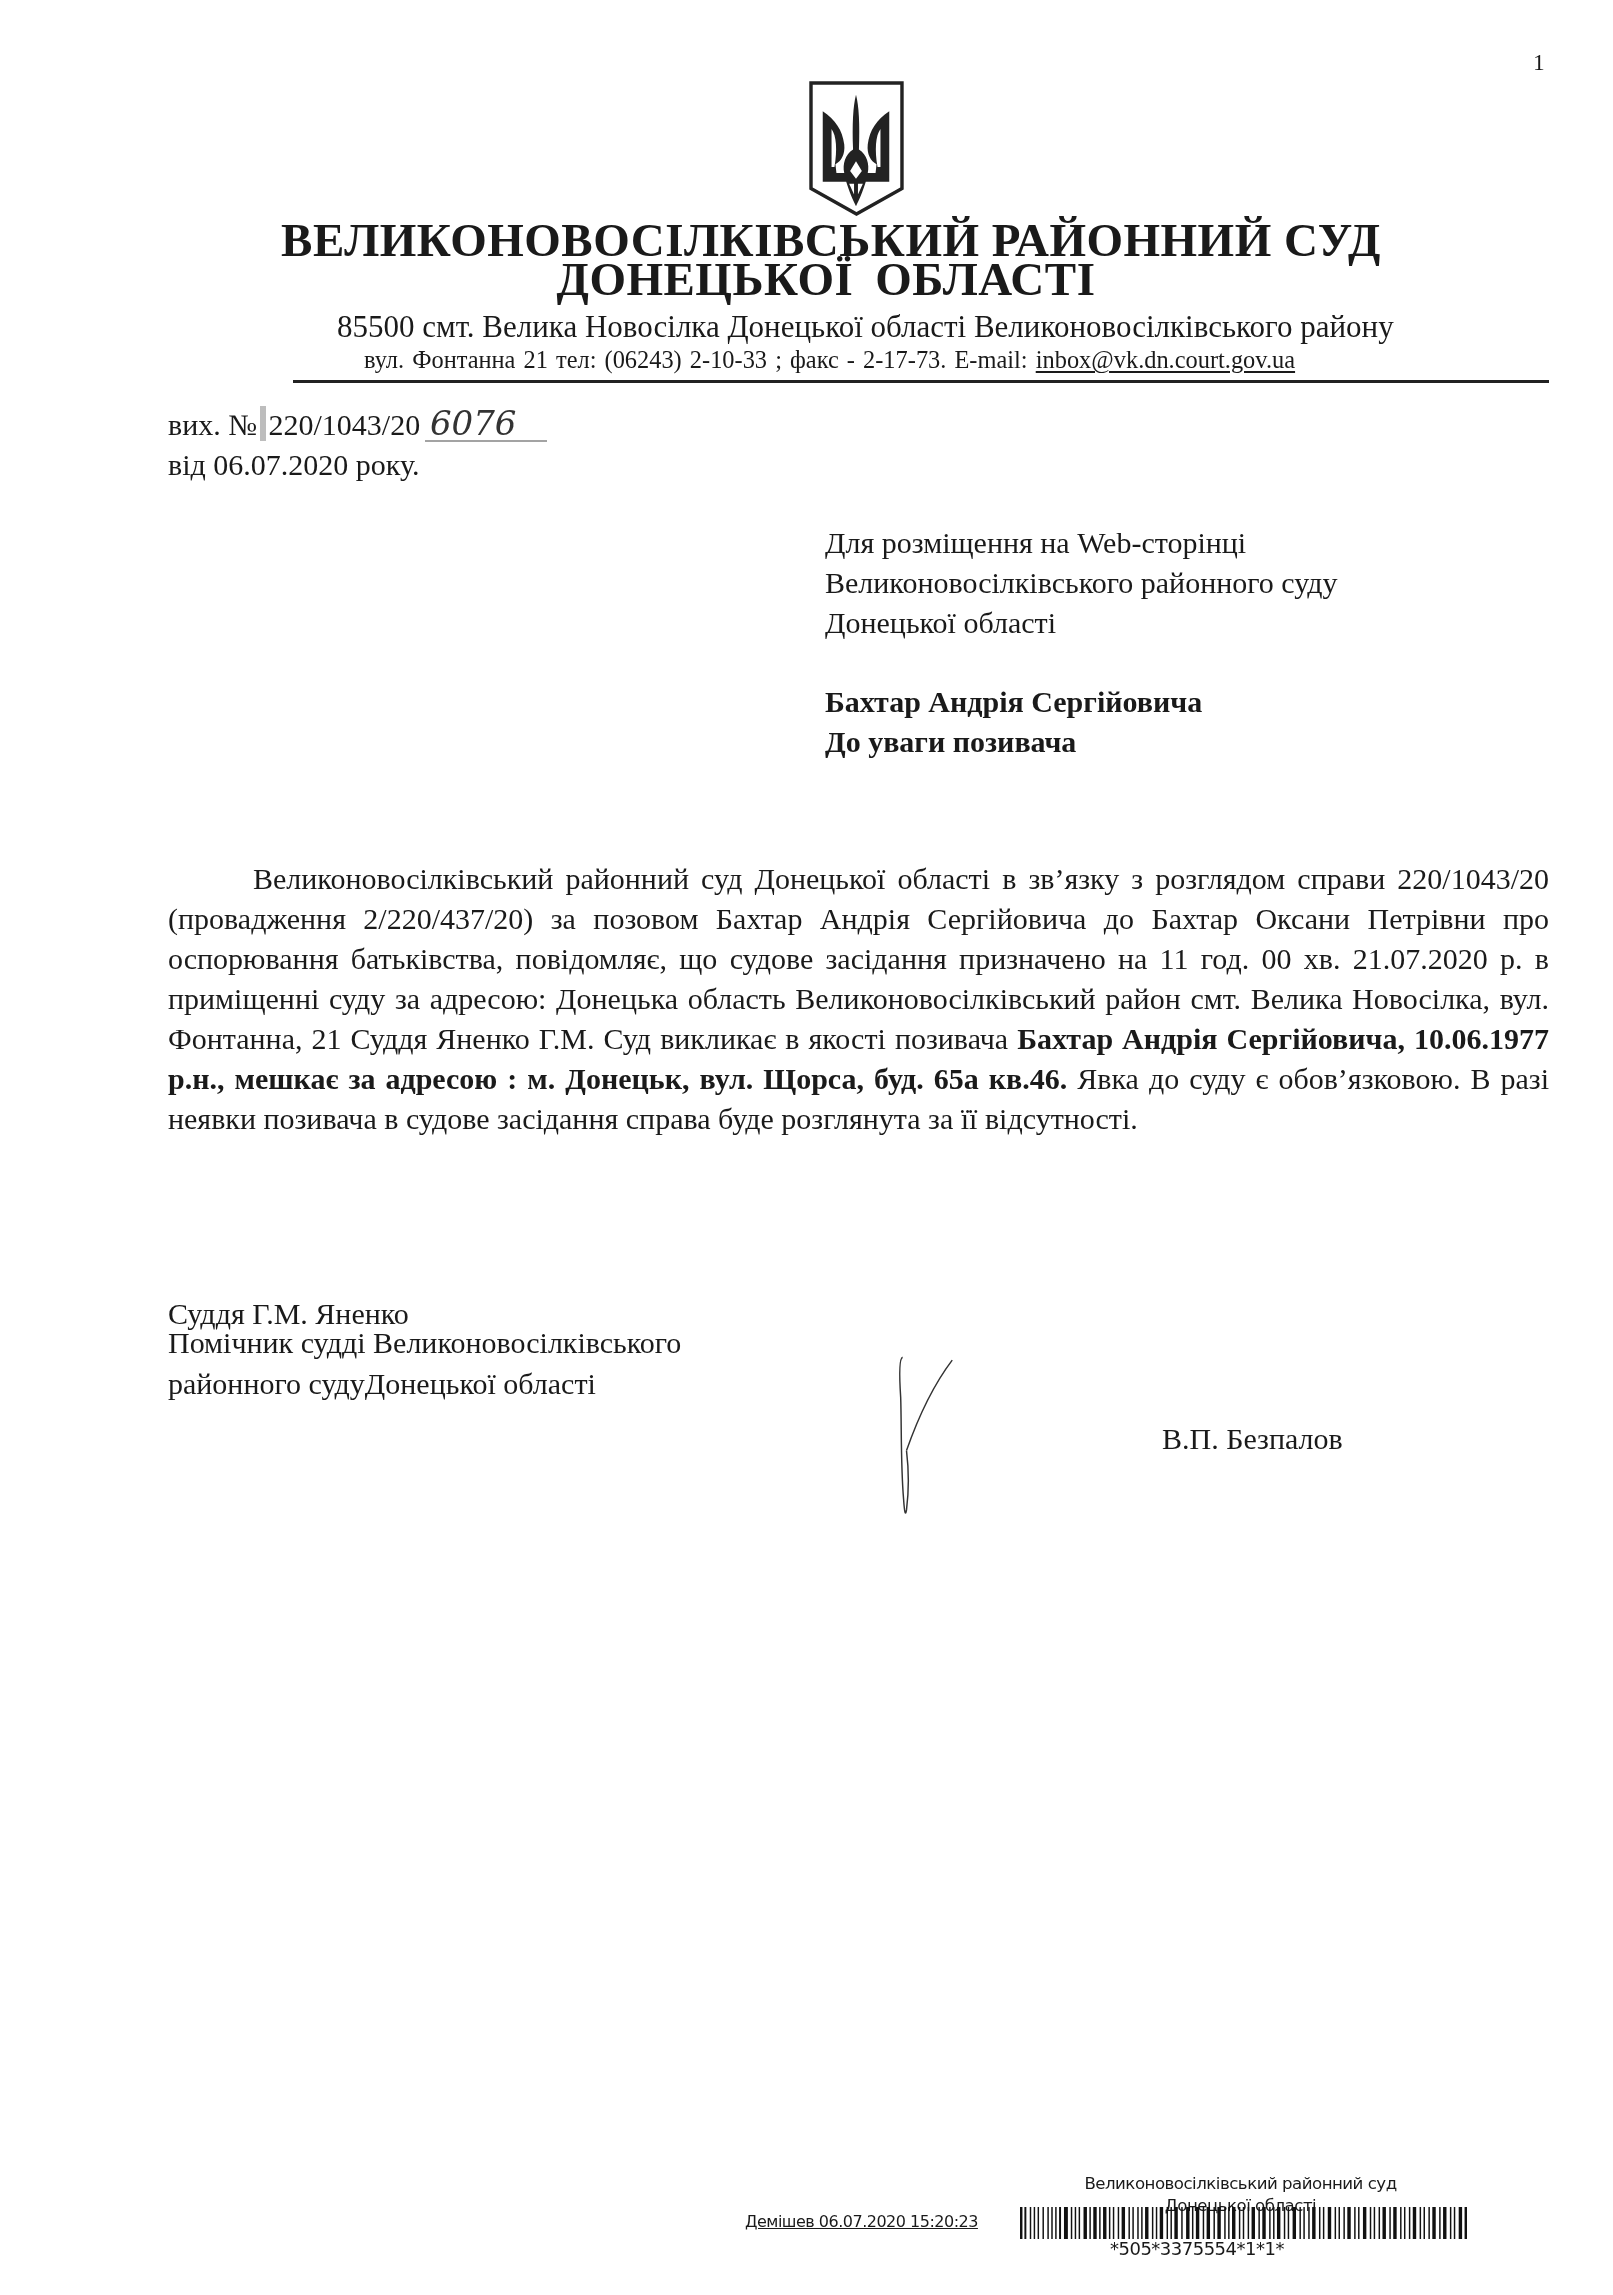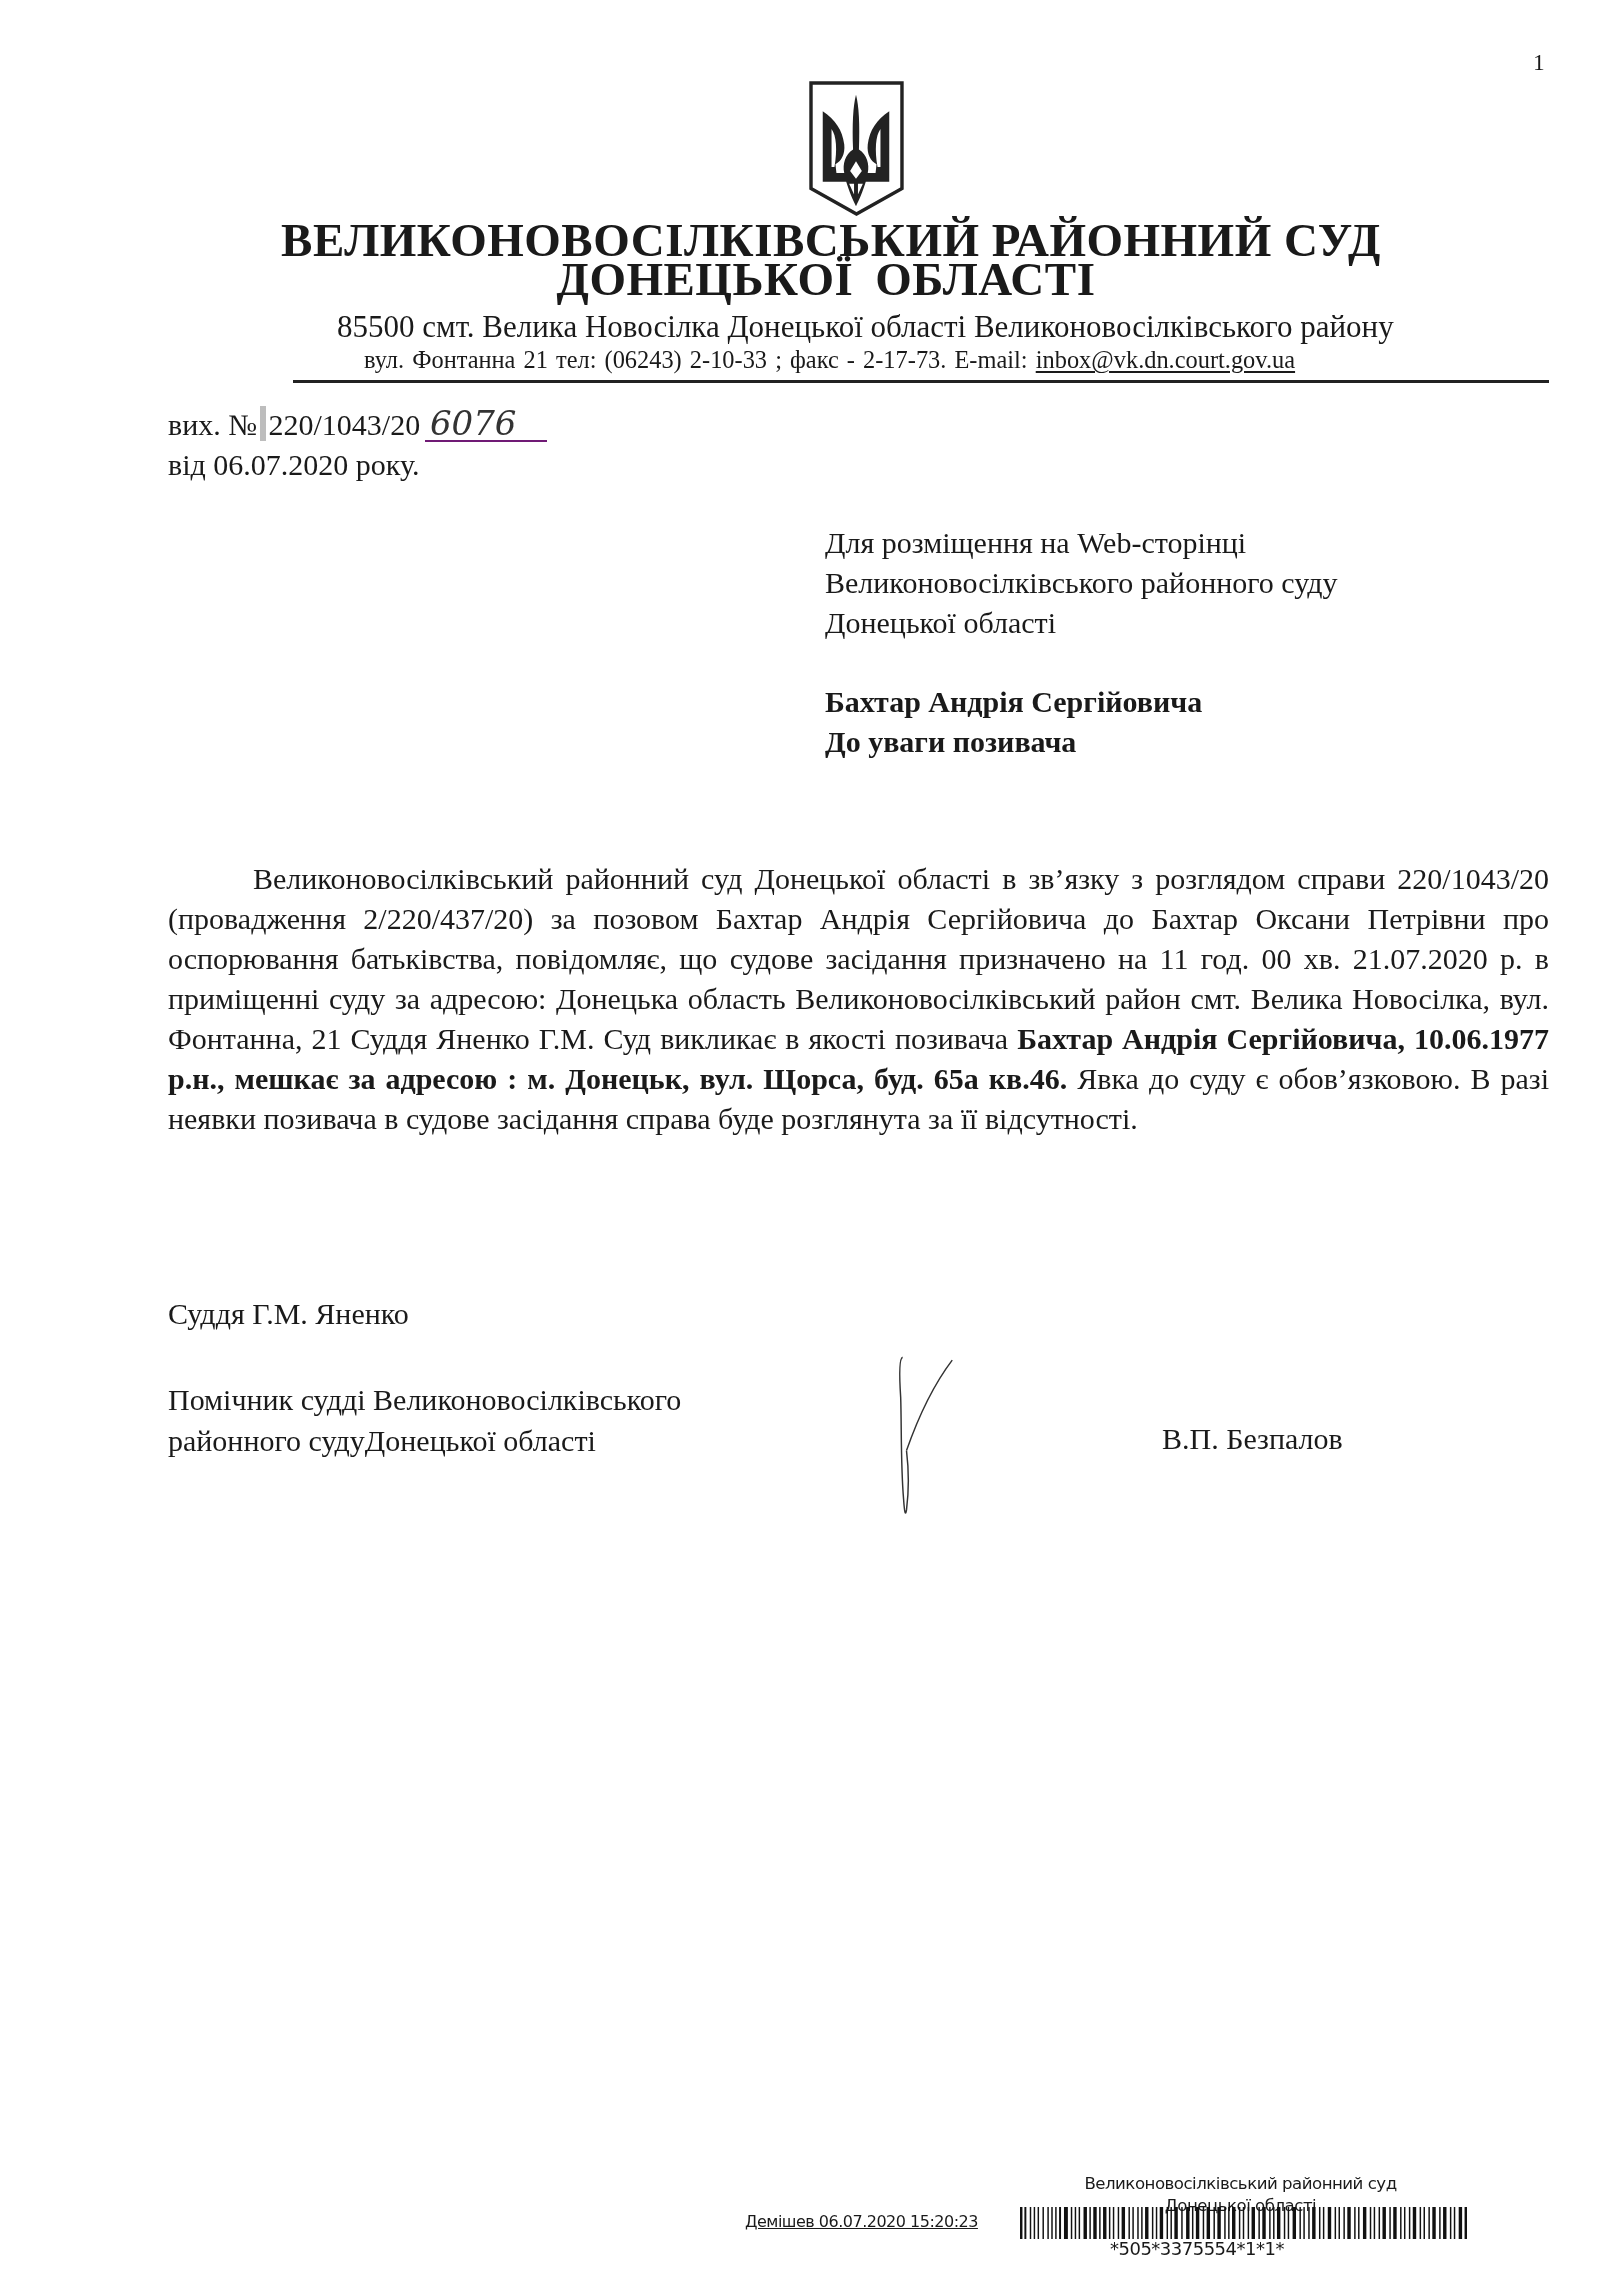--- a/index.html
+++ b/index.html
@@ -17,36 +17,36 @@
   .title-line-1 { top: 217px; padding-left: 49px; box-sizing: border-box; }
   .title-line-2 { top: 256px; padding-left: 39px; box-sizing: border-box; word-spacing: 9.8px; }
   .addr-1 { left: 337px; top: 311px; font-size: 31px; line-height: 1; white-space: nowrap; text-align: center; }
   .addr-2 { left: 364px; top: 348px; font-size: 24.4px; line-height: 1; white-space: nowrap; word-spacing: 2px; }
   .addr-2 .email { text-decoration: underline; text-decoration-thickness: 2px; text-underline-offset: 2.9px; }
   .header-rule { left: 293px; top: 380px; width: 1256px; height: 2.9px; background: #222; }
 
   .outgoing { left: 168px; top: 405px; font-size: 30px; line-height: 40px; white-space: nowrap; }
   .outgoing .marker { display: inline-block; width: 5.9px; height: 35px; background: #bdbdbd; vertical-align: -5.9px; margin: 0 2.9px 0 2.9px; }
   .outgoing .handwritten {
-    display: inline-block; min-width: 112px; border-bottom: 2px solid #701a75;
+    display: inline-block; min-width: 112px; border-bottom: 2px solid #a3a3a3;
     font-family: "DejaVu Serif", serif; font-style: italic; font-size: 34px;
     color: #333; padding: 0 4.9px; margin-left: 4.9px; line-height: 34px;
   }
 
   .placement { left: 825px; top: 523px; font-size: 30px; line-height: 40px; }
   .attention { left: 825px; top: 682px; font-size: 30px; line-height: 40px; font-weight: bold; }
 
   .body-text {
     left: 168px; top: 859px; width: 1381px; font-size: 30px; line-height: 40px;
     text-align: justify; text-indent: 85px;
   }
   .body-text b { font-weight: bold; }
 
   .judge { left: 168px; top: 1294px; font-size: 30px; line-height: 40px; }
-  .assistant { left: 168px; top: 1379px; font-size: 30px; line-height: 41px; }
+  .assistant { left: 168px; top: 1322px; font-size: 30px; line-height: 41px; }
   .signer { left: 1162px; top: 1419px; font-size: 30px; line-height: 40px; }
   .signature { left: 889px; top: 1353px; width: 107px; height: 166px; }
 
   .stamp-court { left: 1084px; top: 2173px; font-family: "DejaVu Sans", sans-serif; font-size: 16.6px; line-height: 21.5px; text-align: center; width: 313px; letter-spacing: -0.5px; }
   .stamp-operator { left: 745px; top: 2211px; font-family: "DejaVu Sans", sans-serif; font-size: 16px; line-height: 21.5px; white-space: nowrap; letter-spacing: -0.5px; text-decoration: underline; }
   .barcode { left: 1020px; top: 2207px; width: 447px; height: 32px; }
   .barcode-text { left: 1110px; top: 2239px; font-family: "DejaVu Sans", sans-serif; font-size: 18px; line-height: 19.5px; letter-spacing: -0.5px; }
 </style>
 </head>
 <body>

